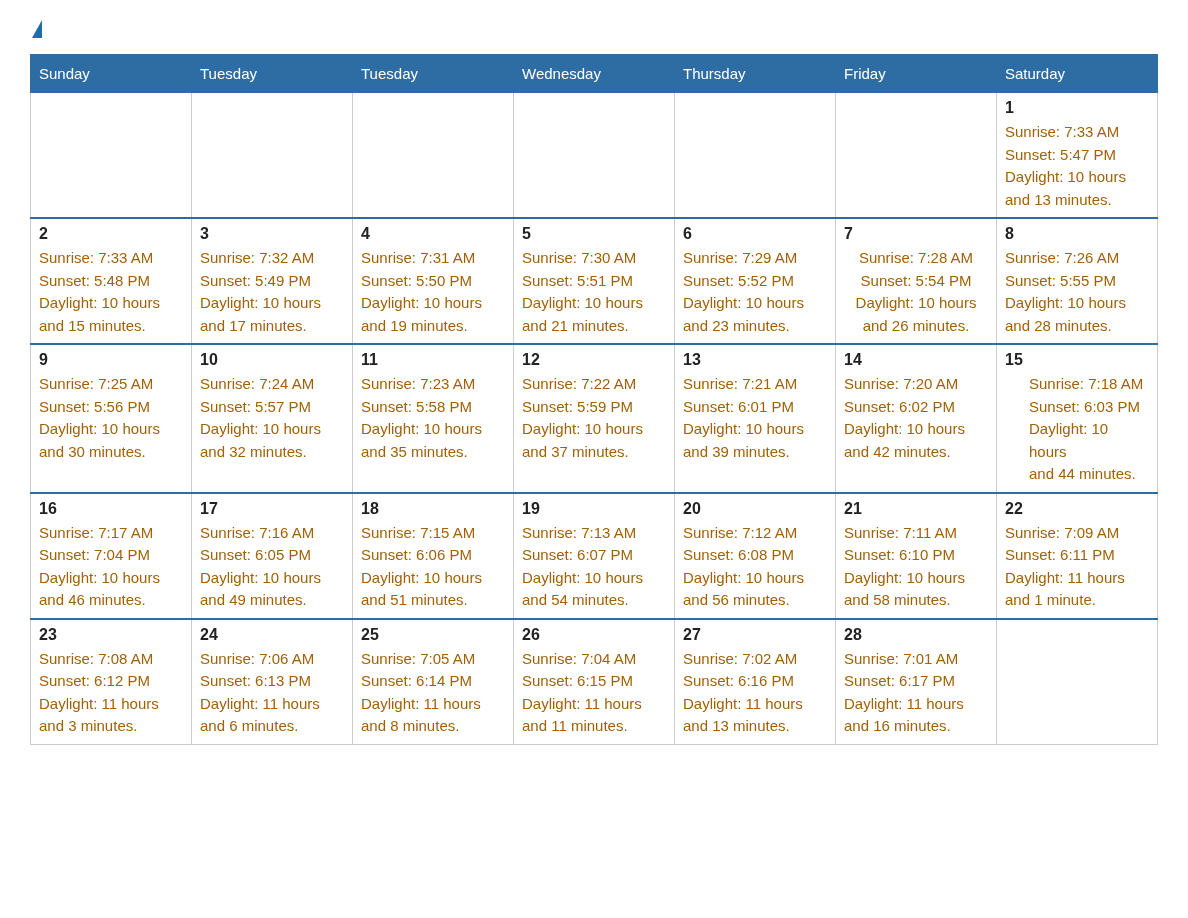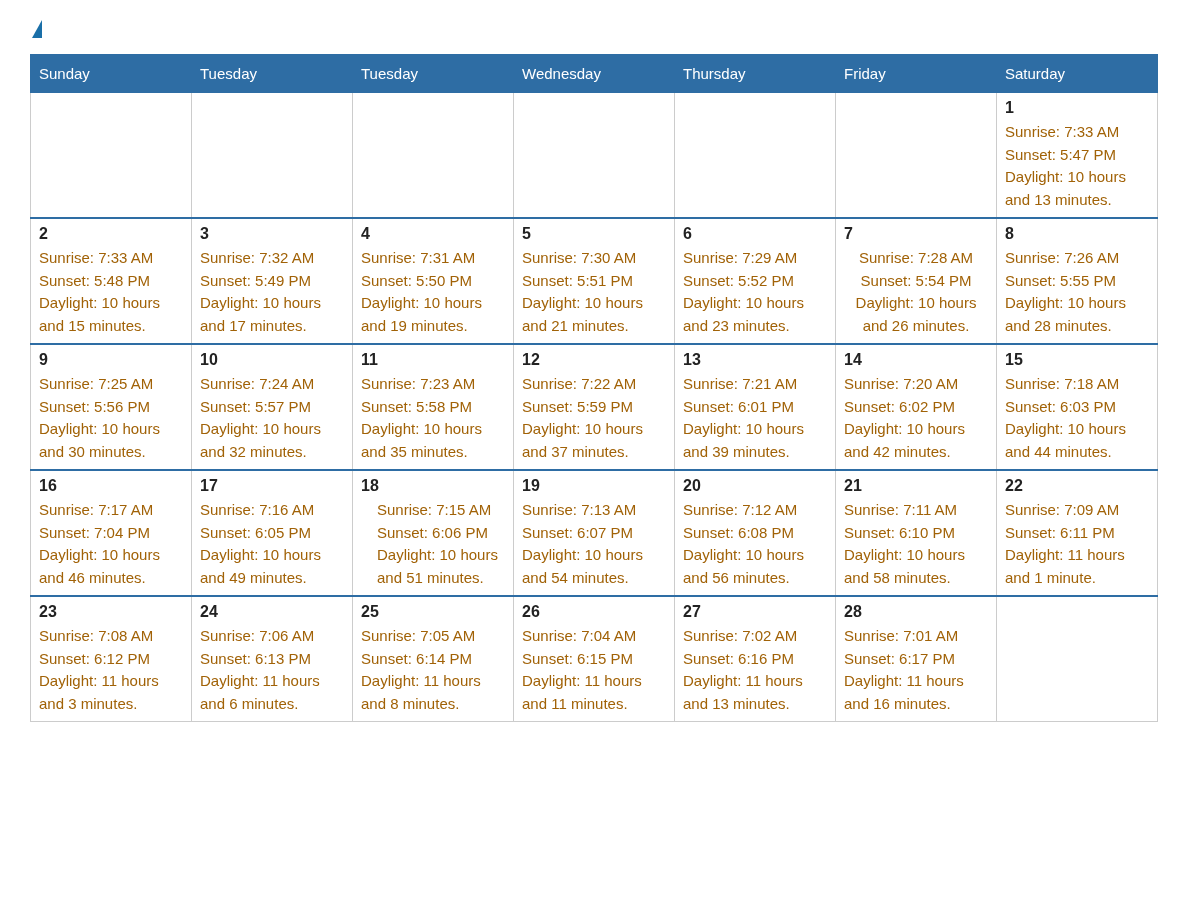--- a/index.html
+++ b/index.html
@@ -234,21 +234,21 @@
         </td>
         <td>
           <div class="day-number">14</div>
           <div class="day-info" style="white-space: pre-line;">Sunrise: 7:20 AM
 Sunset: 6:02 PM
 Daylight: 10 hours
 and 42 minutes.</div>
         </td>
         <td>
           <div class="day-number">15</div>
-          <div class="day-info" style="white-space: pre-line;">Sunrise: 7:18 AM
+          <div class="day-info" style="white-space: pre-line; margin-left: 24px;">Sunrise: 7:18 AM
 Sunset: 6:03 PM
 Daylight: 10 hours
 and 44 minutes.</div>
         </td>
       </tr>
       <tr>
         <td>
           <div class="day-number">16</div>
           <div class="day-info" style="white-space: pre-line;">Sunrise: 7:17 AM
 Sunset: 7:04 PM
@@ -257,21 +257,21 @@
         </td>
         <td>
           <div class="day-number">17</div>
           <div class="day-info" style="white-space: pre-line;">Sunrise: 7:16 AM
 Sunset: 6:05 PM
 Daylight: 10 hours
 and 49 minutes.</div>
         </td>
         <td>
           <div class="day-number">18</div>
-          <div class="day-info" style="white-space: pre-line; margin-left: 16px;">Sunrise: 7:15 AM
+          <div class="day-info" style="white-space: pre-line;">Sunrise: 7:15 AM
 Sunset: 6:06 PM
 Daylight: 10 hours
 and 51 minutes.</div>
         </td>
         <td>
           <div class="day-number">19</div>
           <div class="day-info" style="white-space: pre-line;">Sunrise: 7:13 AM
 Sunset: 6:07 PM
 Daylight: 10 hours
 and 54 minutes.</div>

